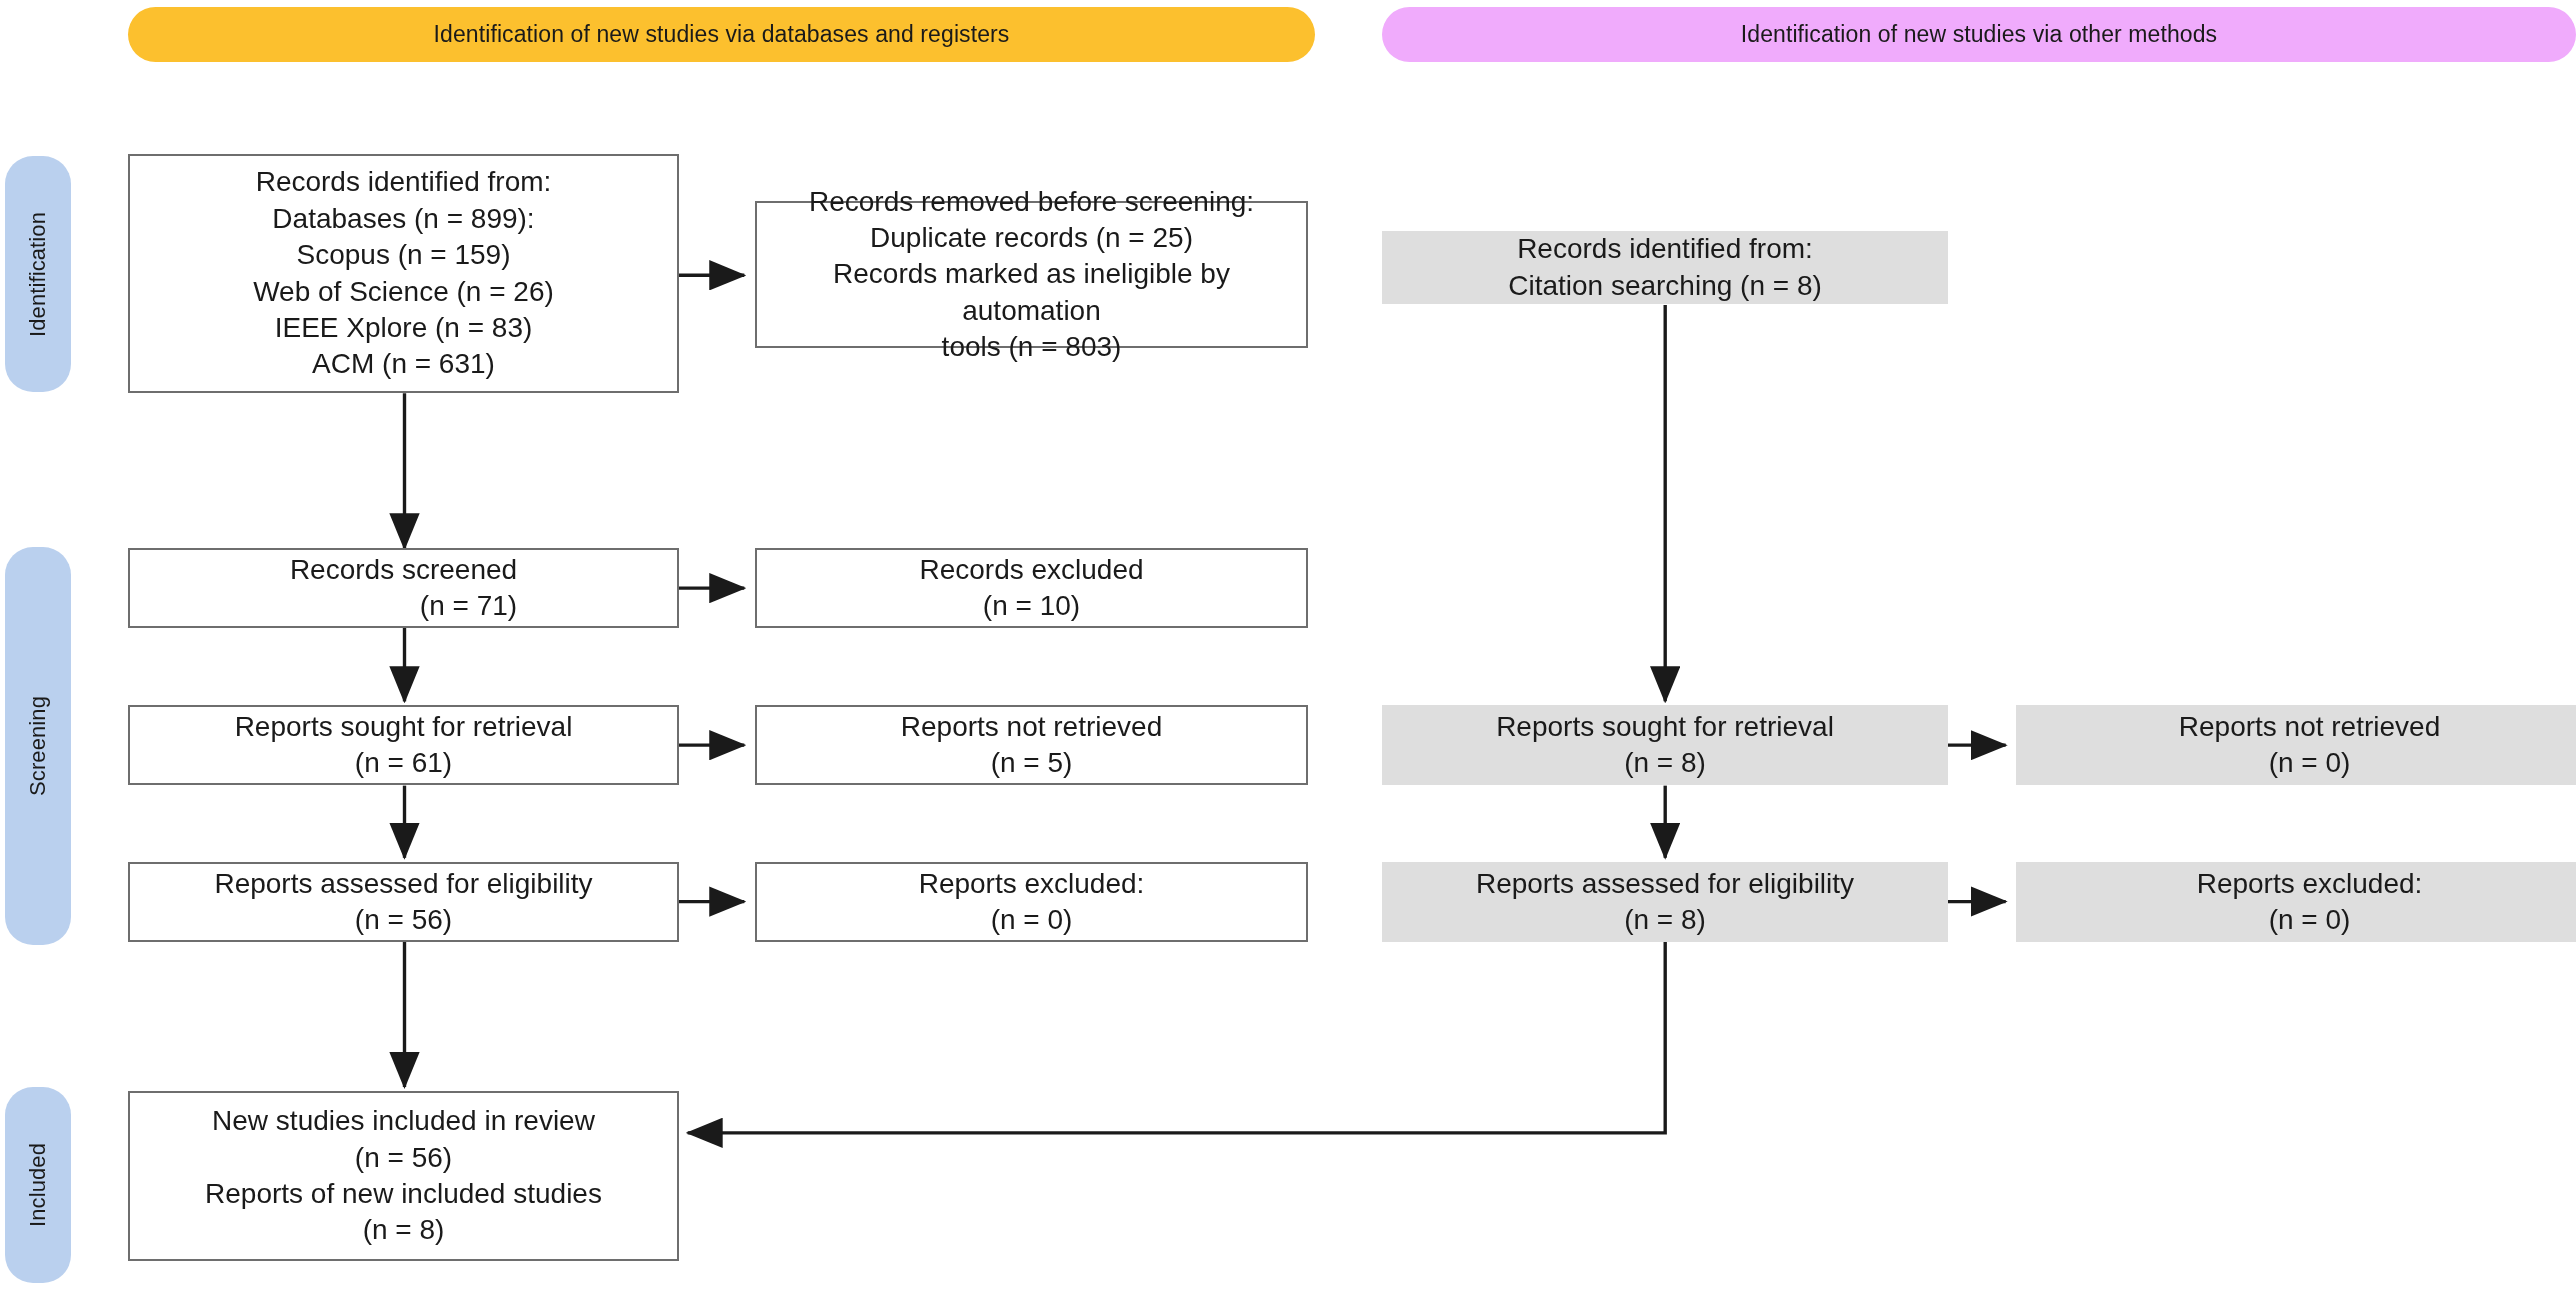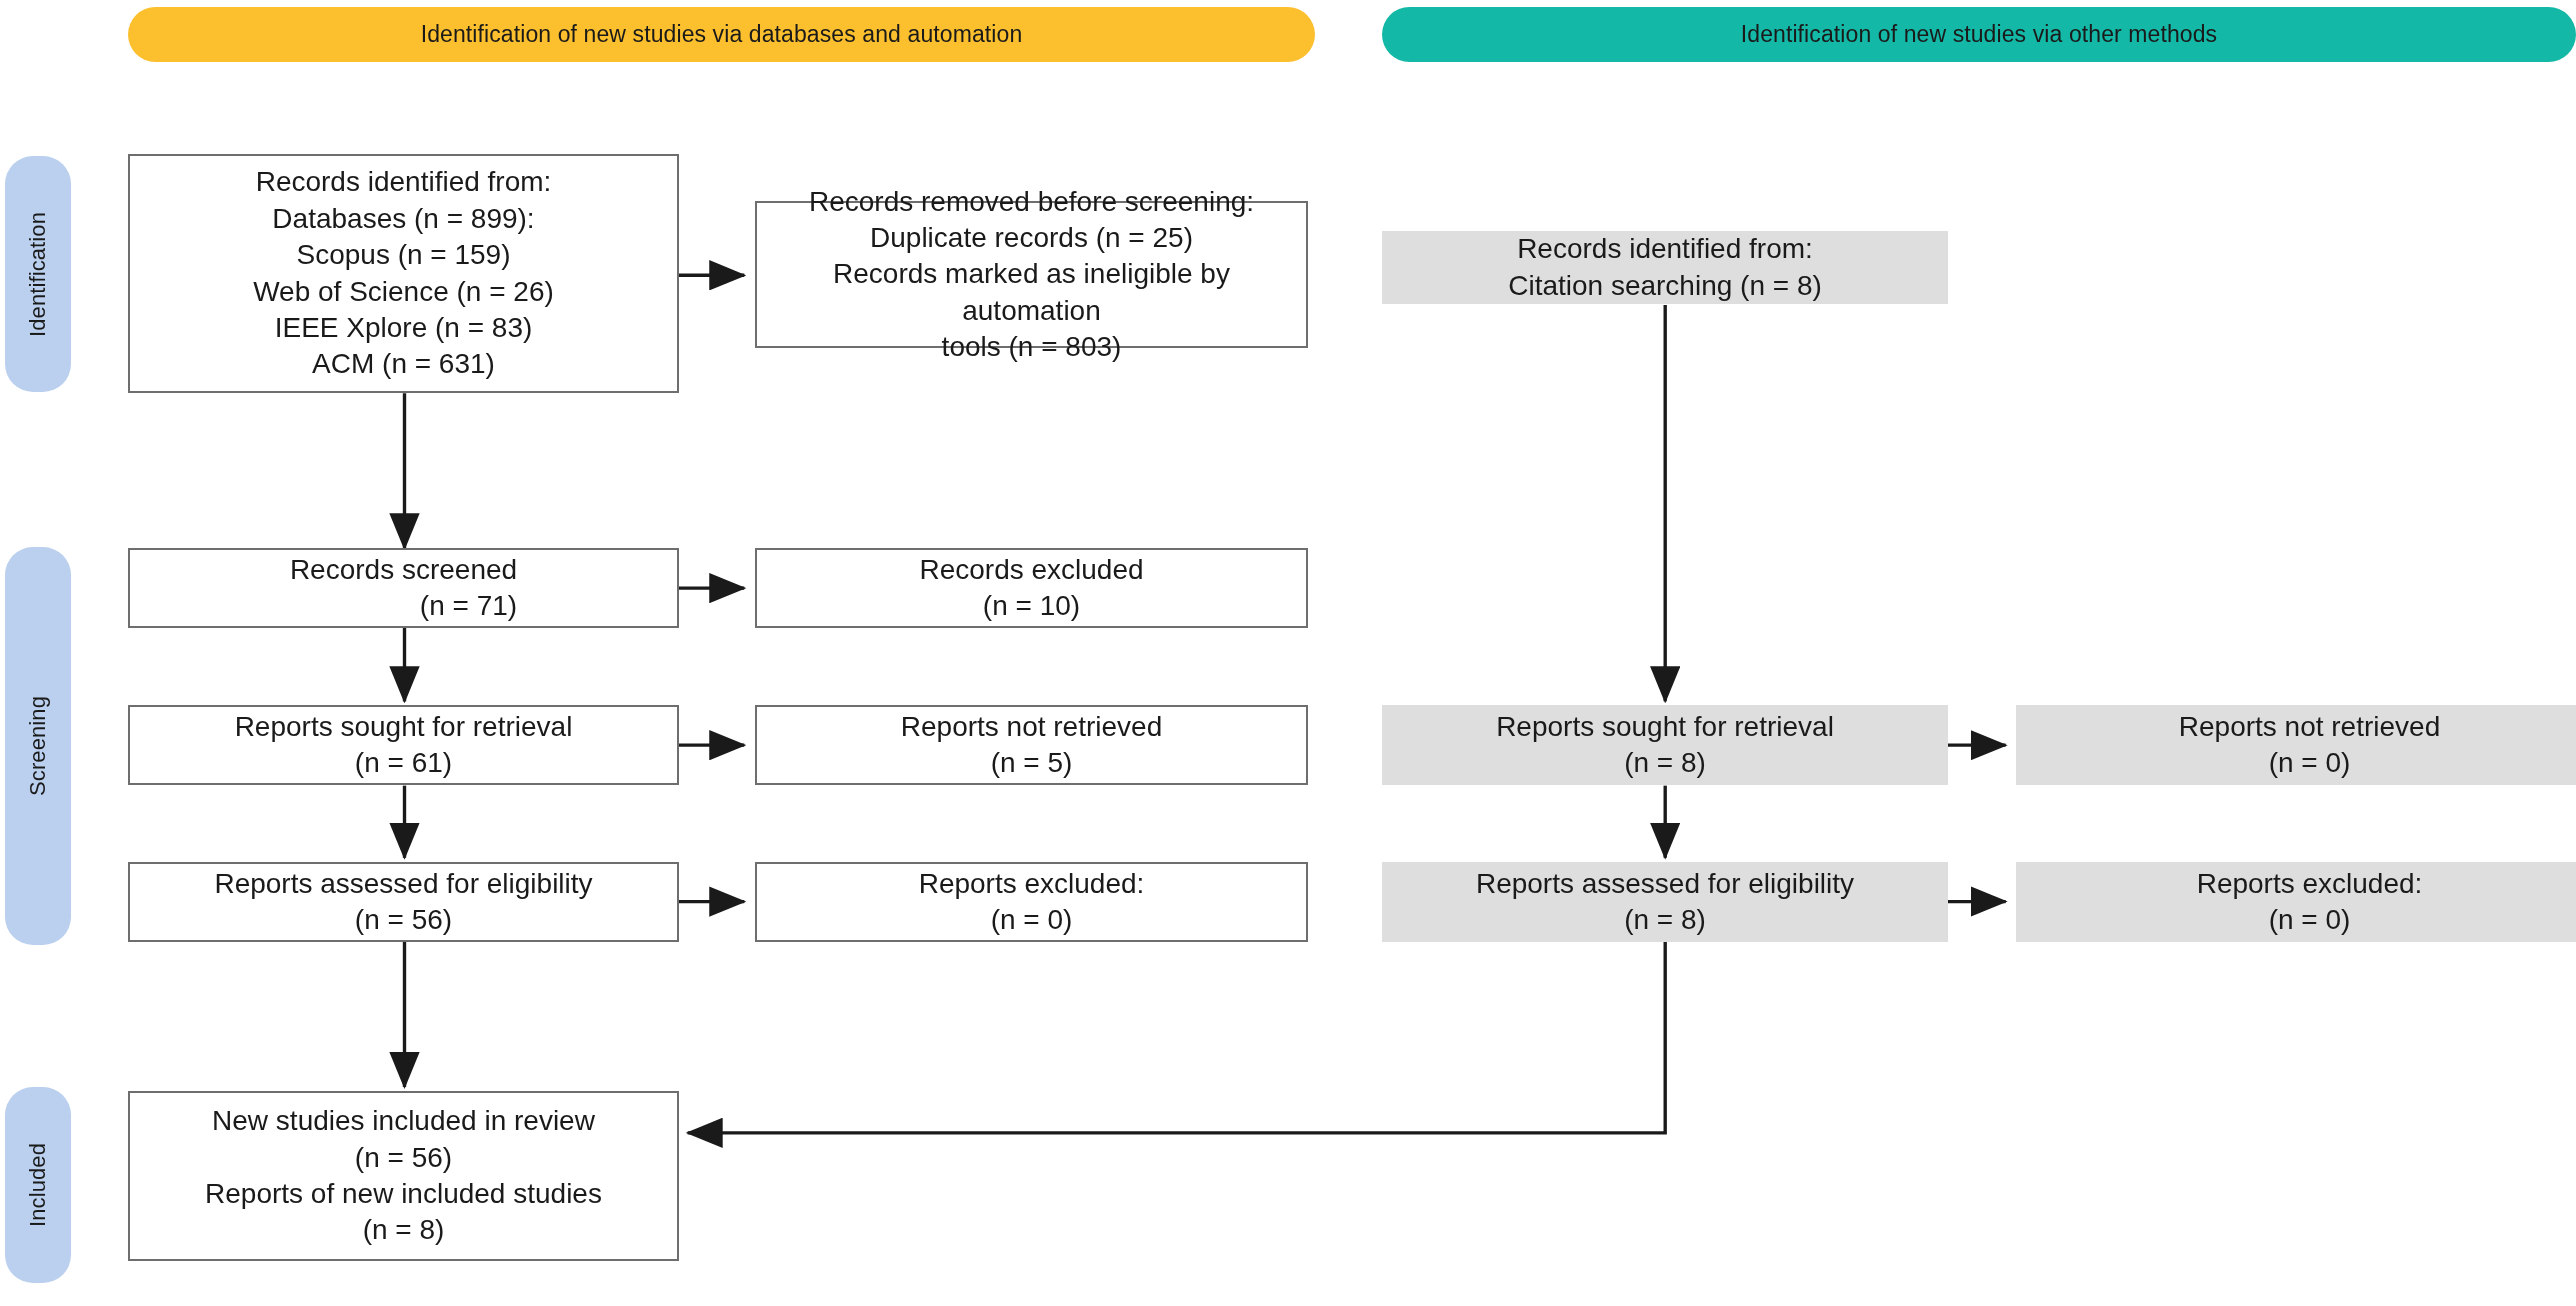--- a/index.html
+++ b/index.html
@@ -29,21 +29,21 @@
     border-radius: 40px;
     display: flex;
     align-items: center;
     justify-content: center;
     text-align: center;
     font-size: 23px;
     color: #1a1a1a;
     letter-spacing: 0.1px;
   }
   .banner-db { background: #fcc02e; }
-  .banner-other { background: #14b8a6; }
+  .banner-other { background: #f0abfc; }
 
   .stage-tab {
     position: absolute;
     background: #bad0ee;
     border-radius: 28px;
     display: flex;
     align-items: center;
     justify-content: center;
   }
   .stage-tab span {
@@ -110,21 +110,21 @@
     <line x1="2885" y1="1105" x2="2975" y2="1105" stroke="#1a1a1a" stroke-width="5" marker-end="url(#ah)"></line>
 
     <line x1="2470" y1="1165" x2="2470" y2="1272" stroke="#1a1a1a" stroke-width="5" marker-end="url(#ah)"></line>
 
     <line x1="2885" y1="1337" x2="2975" y2="1337" stroke="#1a1a1a" stroke-width="5" marker-end="url(#ah)"></line>
 
     <path d="M2470,1397 L2470,1680 L1020,1680" fill="none" stroke="#1a1a1a" stroke-width="5" marker-end="url(#ah)"></path>
   </svg>
 
   <div class="banner banner-db" style="left:128px; top:6.7px; width:1187px; height:55px;">
-    <span>Identification of new studies via databases and automation</span>
+    <span>Identification of new studies via databases and registers</span>
   </div>
 
   <div class="banner banner-other" style="left:1382px; top:6.7px; width:1194px; height:55px;">
     <span>Identification of new studies via other methods</span>
   </div>
 
   <div class="stage-tab" style="left:5.4px; top:156px; width:66px; height:236px;">
     <span>Identification</span>
   </div>
 

